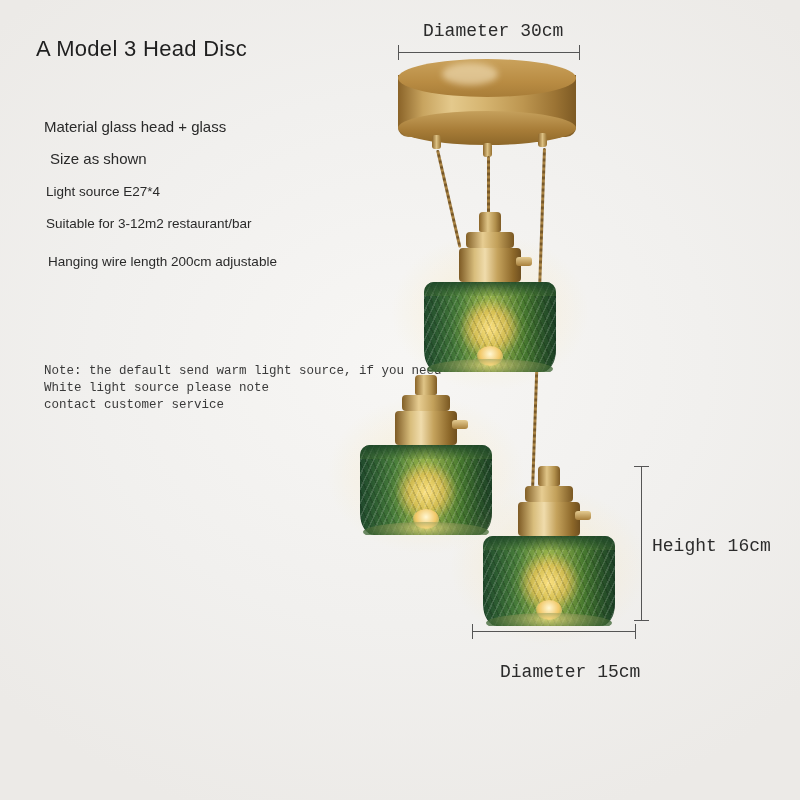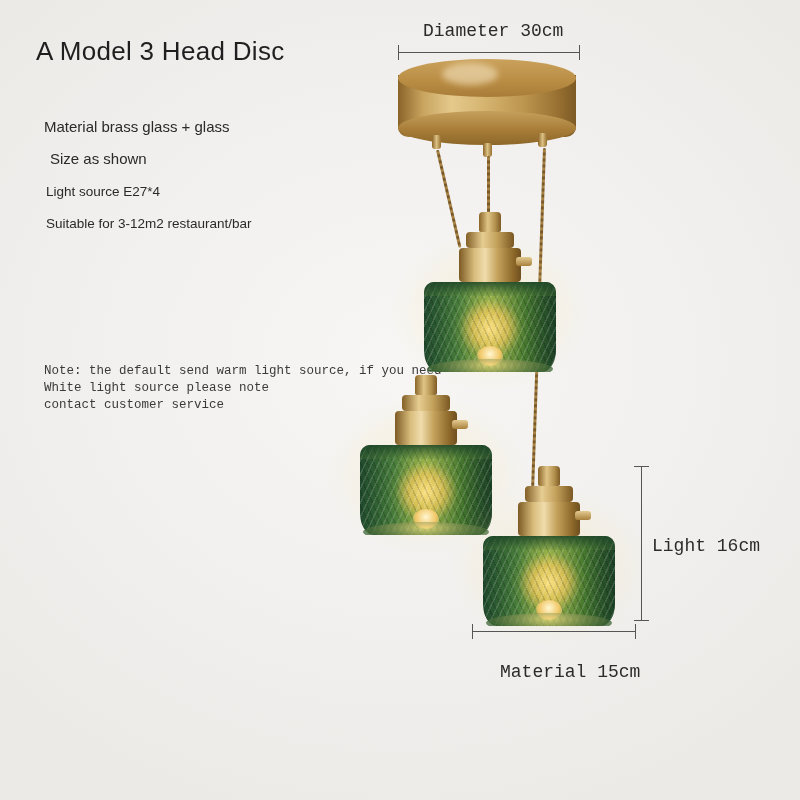--- a/index.html
+++ b/index.html
@@ -21,21 +21,21 @@
     width: 800px;
     height: 800px;
     background: radial-gradient(ellipse 70% 60% at 50% 45%, #f7f6f4 0%, #f1f0ee 55%, #eceae7 100%);
   }
 
   
   .title {
     position: absolute;
     left: 36px;
     top: 36px;
-    font-size: 26px;
+    font-size: 22px;
     letter-spacing: .3px;
     color: #1f1f1f;
   }
   .spec {
     position: absolute;
     font-size: 15px;
     color: #2a2a2a;
     white-space: nowrap;
   }
   .spec.sm { font-size: 13.5px; }
@@ -233,24 +233,25 @@
     pointer-events: none;
   }
 </style>
 </head>
 <body>
 
 <div id="stage">
 
   <div class="title">A Model 3 Head Disc</div>
 
-  <div class="spec" style="left:44px; top:118px;">Material brass glass + glass</div>
+  <div class="spec" style="left:44px; top:118px;">Material glass head + glass</div>
   <div class="spec" style="left:50px; top:150px;">Size as shown</div>
   <div class="spec sm" style="left:46px; top:184px;">Light source E27*4</div>
   <div class="spec sm" style="left:46px; top:216px;">Suitable for 3-12m2 restaurant/bar</div>
+  <div class="spec sm" style="left:48px; top:254px;">Hanging wire length 200cm adjustable</div>
 
   <div class="note" style="left:44px; top:363px;font-family:Liberation Mono, monospace;">Note: the default send warm light source, if you need
 White light source please note
 contact customer service</div>
 
   <div class="dim-label" style="left:423px; top:21px;">Diameter 30cm</div>
   <div class="dim-h" style="left:398px; top:52px; width:182px;"></div>
   <div class="tick-v" style="left:398px; top:45px;"></div>
   <div class="tick-v" style="left:579px; top:45px;"></div>
 
@@ -321,20 +322,20 @@
       <div class="weave"></div>
       <div class="rim-top"></div>
       <div class="bulb"></div>
       <div class="rim-bottom"></div>
     </div>
   </div>
 
   <div class="dim-v" style="left:641px; top:466px; height:155px;"></div>
   <div class="tick-h" style="left:634px; top:466px;"></div>
   <div class="tick-h" style="left:634px; top:620px;"></div>
-  <div class="dim-label" style="left:652px; top:536px;">Light 16cm</div>
+  <div class="dim-label" style="left:652px; top:536px;">Height 16cm</div>
 
   <div class="dim-h" style="left:472px; top:631px; width:164px;"></div>
   <div class="tick-v" style="left:472px; top:624px;"></div>
   <div class="tick-v" style="left:635px; top:624px;"></div>
-  <div class="dim-label" style="left:500px; top:662px;">Material 15cm</div>
+  <div class="dim-label" style="left:500px; top:662px;">Diameter 15cm</div>
 
 </div>
 
 </body></html>

